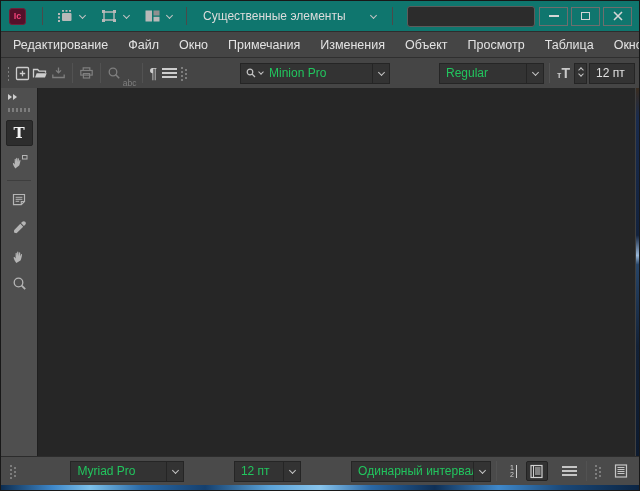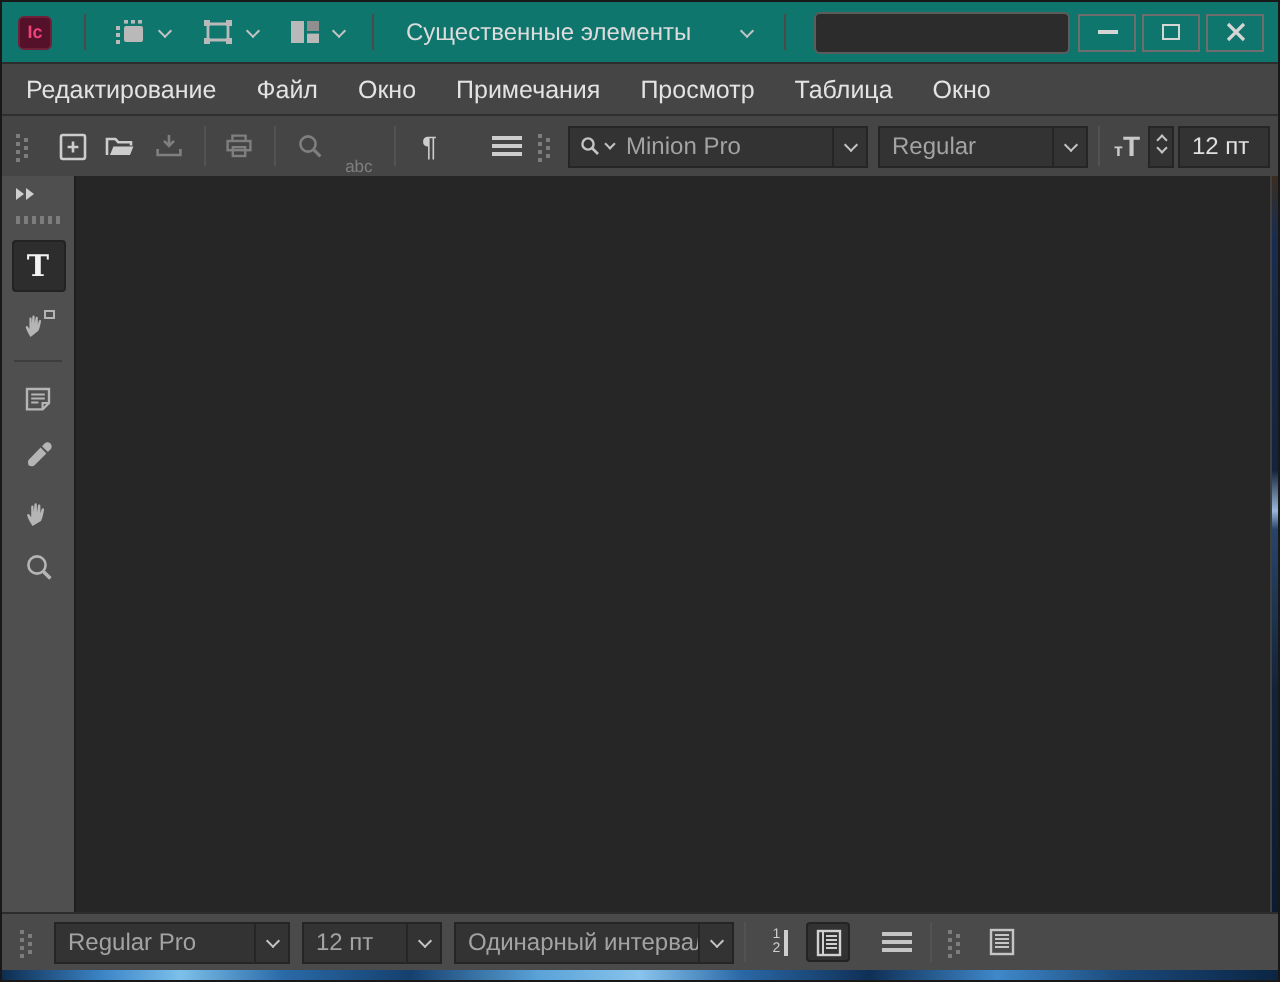--- a/index.html
+++ b/index.html
@@ -28,21 +28,21 @@
 
   
   .toolbar { height:31px; flex:0 0 31px; background:#454545; border-top:1px solid #2f2f2f; display:flex; align-items:center; padding:0 4px; }
   .vgrip { width:6px; height:16px; background-image:repeating-linear-gradient(0deg,#7d7d7d 0 2px,transparent 2px 4px),repeating-linear-gradient(0deg,#7d7d7d 0 2px,transparent 2px 4px); background-size:2px 100%,2px 100%; background-position:0 0,4px 2px; background-repeat:no-repeat; margin:0 3px; }
   .tbtn { width:24px; height:22px; display:flex; flex-direction:column; align-items:center; justify-content:center; margin:0 1px; color:#cdcdcd; }
   .tbtn.dim { color:#7f7f7f; }
   .tsep { width:1px; height:20px; background:#373737; border-right:1px solid #525252; margin:0 5px; }
   .pilcrow { font-size:14px; line-height:14px; }
   .bars { width:15px; display:flex; flex-direction:column; gap:2.5px; }
   .bars i { display:block; height:1.6px; background:currentColor; }
-  .combo { height:21px; background:#333; border:1px solid #252525; display:flex; align-items:center; color:#a3a3a3; font-size:12px; }
+  .combo { height:21px; background:#333; border:1px solid #252525; display:flex; align-items:center; color:#22c55e; font-size:12px;margin-left:44px; }
   .combo-text { flex:1; padding:0 6px; white-space:nowrap; overflow:hidden; }
   .combo-arrow { width:17px; align-self:stretch; border-left:1px solid #252525; display:flex; align-items:center; justify-content:center; }
   .combo-prefix { display:flex; align-items:center; gap:3px; padding-left:5px; color:#c4c4c4; }
   .font-group { margin-left:auto; display:flex; align-items:center; }
   .size-icon { display:flex; align-items:flex-end; color:#c9c9c9; margin:0 4px 0 2px; font-weight:bold; }
   .size-icon .sm { font-size:9px; line-height:10px; }
   .size-icon .lg { font-size:14px; line-height:13px; }
   .spinner { width:13px; height:21px; background:#333; border:1px solid #252525; display:flex; flex-direction:column; align-items:center; justify-content:center; gap:2px; margin-right:2px; }
   .spinner .chev { width:4px; height:4px; }
   .size-field { width:46px; height:21px; background:#333; border:1px solid #252525; color:#e0e0e0; font-size:12px; display:flex; align-items:center; padding:0 6px; }
@@ -129,20 +129,22 @@
           </svg>
       </div>
     </div>
   </div>
 
   <div class="menu-bar">
     <span class="menu-item">Редактирование</span>
     <span class="menu-item">Файл</span>
     <span class="menu-item">Окно</span>
     <span class="menu-item">Примечания</span>
+    <span class="menu-item">Изменения</span>
+    <span class="menu-item">Объект</span>
     <span class="menu-item">Просмотр</span>
     <span class="menu-item">Таблица</span>
     <span class="menu-item">Окно</span>
 
   </div>
 
   <div class="toolbar">
     <div class="vgrip"></div>
     <div style="width:8px"></div>
     <div class="tbtn">
@@ -278,21 +280,21 @@
       </div>
     </div>
     <div class="canvas"></div>
     <div class="right-strip"></div>
   </div>
 
   <div class="status-bar">
     <div class="vgrip"></div>
     <div style="width:8px"></div>
     <div class="combo" style="width:118px">
-      <span class="combo-text">Regular Pro</span>
+      <span class="combo-text">Myriad Pro</span>
       <span class="combo-arrow">
           <i class="chev"></i>
         </span>
     </div>
     <div style="width:6px"></div>
     <div class="combo" style="width:70px">
       <span class="combo-text">12 пт</span>
       <span class="combo-arrow">
           <i class="chev"></i>
         </span>

